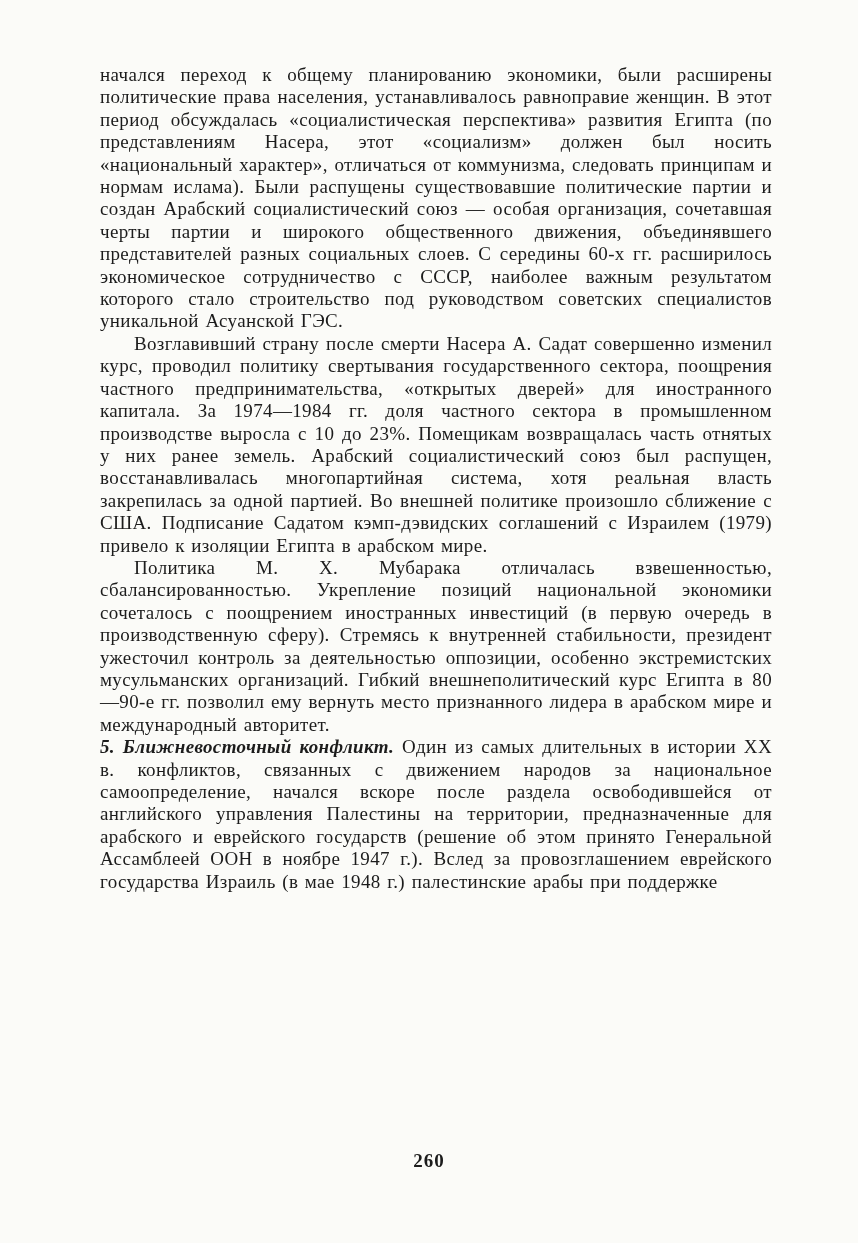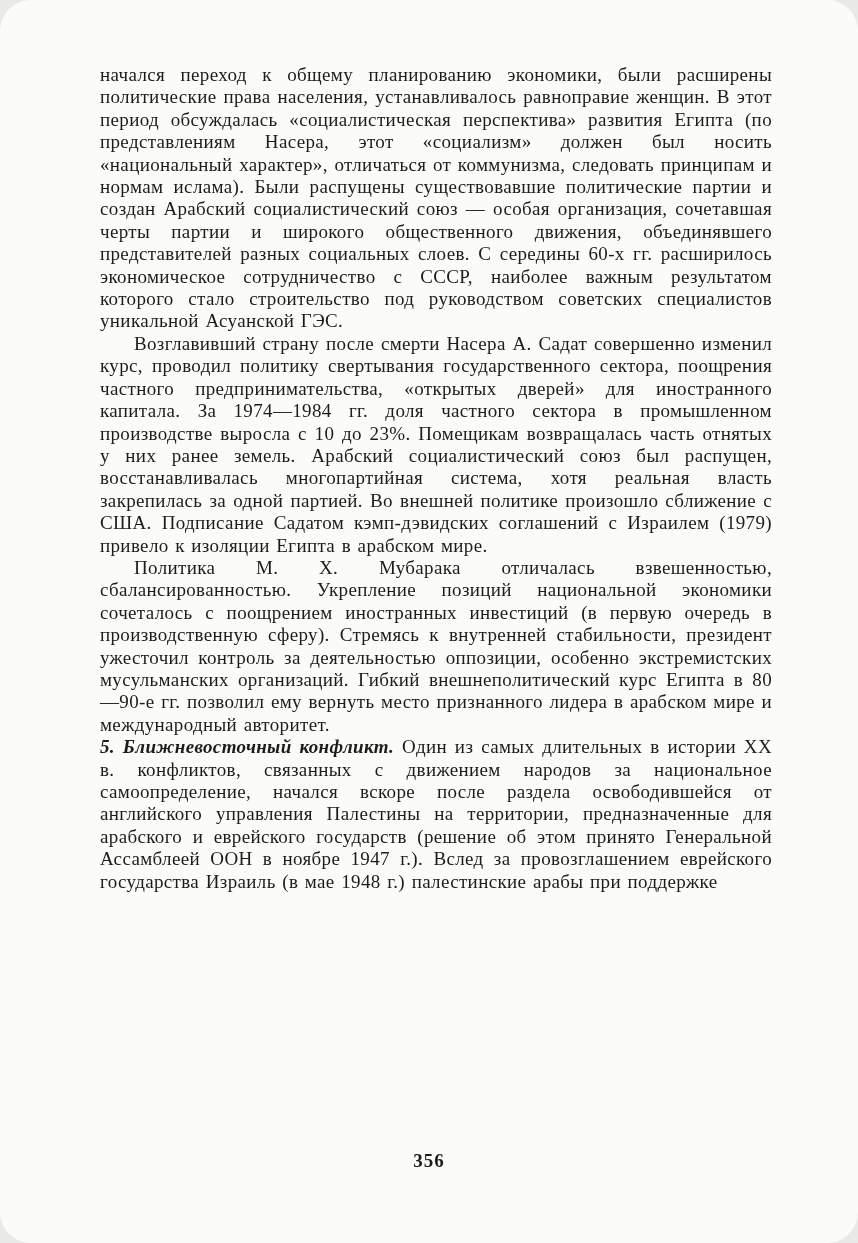--- a/index.html
+++ b/index.html
@@ -9,21 +9,20 @@
   }
   .page {
     position: relative;
     width: 858px;
     height: 1243px;
     margin: 0 auto;
     background: #fbfbf8;
     overflow: hidden;
     font-family: "Liberation Serif", "DejaVu Serif", serif;
     color: #1c1c1c;
-    border-radius: 31px;
   }
   .text-block {
     position: absolute;
     left: 100px;
     top: 64px;
     width: 672px;
     font-size: 19px;
     line-height: 22.4px;
     text-align: justify;
     letter-spacing: 0.35px;
@@ -59,14 +58,14 @@
 
 <div class="page">
   <div class="text-block">
     <p class="para">начался переход к общему планированию экономики, были расширены политические права населения, устанавливалось равноправие женщин. В этот период обсуждалась «социалистическая перспектива» развития Египта (по представлениям Насера, этот «социализм» должен был носить «национальный характер», отличаться от коммунизма, следовать принципам и нормам ислама). Были распущены существовавшие политические партии и создан Арабский социалистический союз — особая организация, сочетавшая черты партии и широкого общественного движения, объединявшего представителей разных социальных слоев. С середины 60-х гг. расширилось экономическое сотрудничество с СССР, наиболее важным результатом которого стало строительство под руководством советских специалистов уникальной Асуанской ГЭС.</p>
     <p class="para indent">Возглавивший страну после смерти Насера А. Садат совершенно изменил курс, проводил политику свертывания государственного сектора, поощрения частного предпринимательства, «открытых дверей» для иностранного капитала. За 1974—1984 гг. доля частного сектора в промышленном производстве выросла с 10 до 23%. Помещикам возвращалась часть отнятых у них ранее земель. Арабский социалистический союз был распущен, восстанавливалась многопартийная система, хотя реальная власть закрепилась за одной партией. Во внешней политике произошло сближение с США. Подписание Садатом кэмп-дэвидских соглашений с Израилем (1979) привело к изоляции Египта в арабском мире.</p>
     <p class="para indent">Политика М. Х. Мубарака отличалась взвешенностью, сбалансированностью. Укрепление позиций национальной экономики сочеталось с поощрением иностранных инвестиций (в первую очередь в производственную сферу). Стремясь к внутренней стабильности, президент ужесточил контроль за деятельностью оппозиции, особенно экстремистских мусульманских организаций. Гибкий внешнеполитический курс Египта в 80—90-е гг. позволил ему вернуть место признанного лидера в арабском мире и международный авторитет.</p>
     <p class="para">
       <span class="section-lead">5. Ближневосточный конфликт. </span><span>Один из самых длительных в истории XX в. конфликтов, связанных с движением народов за национальное самоопределение, начался вскоре после раздела освободившейся от английского управления Палестины на территории, предназначенные для арабского и еврейского государств (решение об этом принято Генеральной Ассамблеей ООН в ноябре 1947 г.). Вслед за провозглашением еврейского государства Израиль (в мае 1948 г.) палестинские арабы при поддержке</span>
     </p>
   </div>
-  <div class="page-number">356</div>
+  <div class="page-number">260</div>
 </div>
 
 </body></html>

